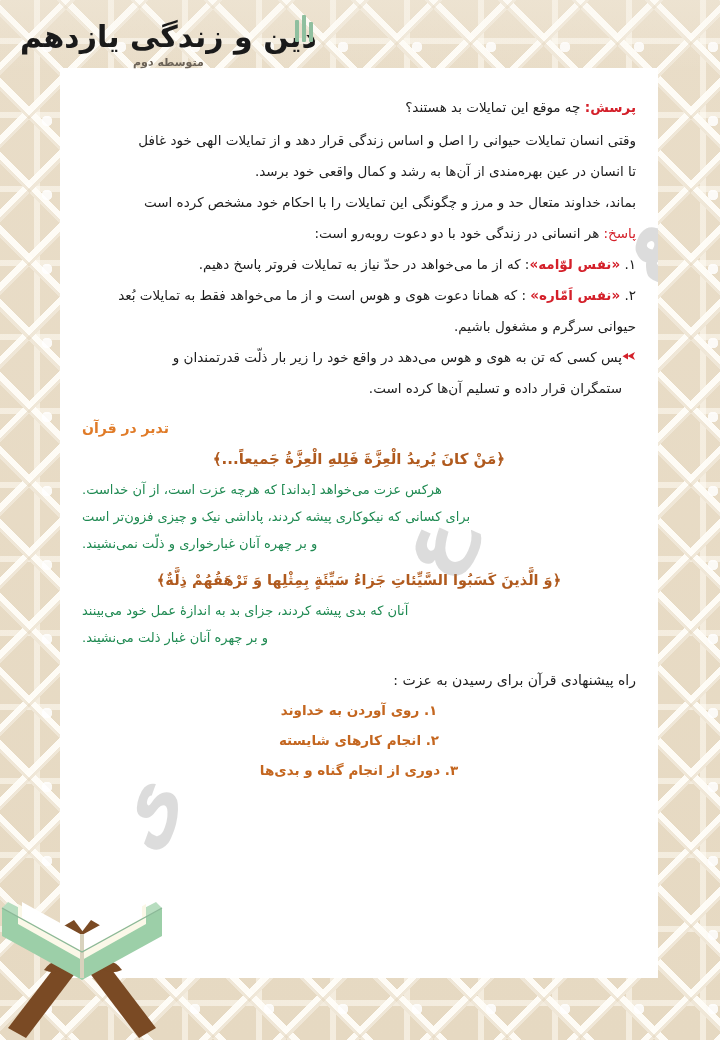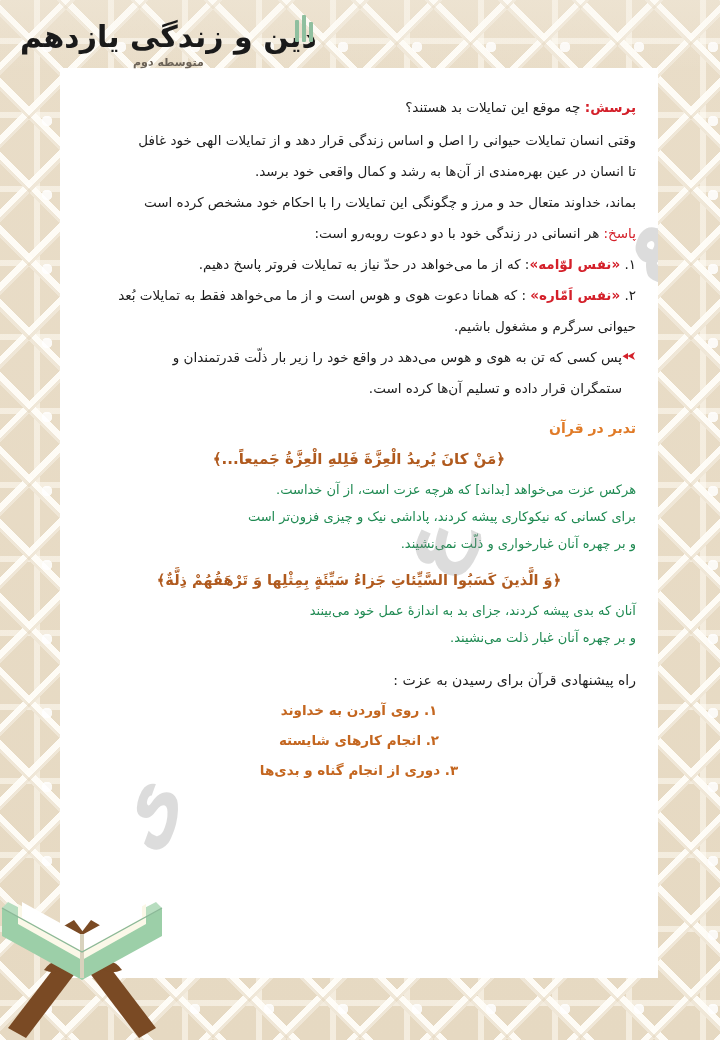--- a/index.html
+++ b/index.html
@@ -69,26 +69,26 @@
   .lbl-a{color:#d4202a;font-weight:normal;}
   .term{color:#d4202a;font-weight:bold;}
   .num{color:#1c1c1c;}
   .blk{margin-bottom:2px;}
 
   .arrow-row{display:flex;direction:rtl;align-items:flex-start;}
   .arrow-ic{flex:0 0 auto;margin-top:9px;}
   .arrow-ic svg{display:block;}
   .arrow-txt{flex:1 1 auto;}
 
-  .sect-head{color:#e07b28;font-weight:bold;font-size:14px;margin:16px 0 4px;text-align:right;}
+  .sect-head{color:#e07b28;font-weight:bold;font-size:14px;margin:16px 0 4px;text-align:left;}
 
   .verse{color:#b05a1e;font-weight:bold;font-size:15px;line-height:30px;text-align:center;
          direction:rtl;margin:8px 0 2px;}
   .verse-sm{font-size:14.5px;}
-  .trans{color:#1f8a52;font-size:13px;line-height:27px;text-align:right;direction:rtl;}
+  .trans{color:#1f8a52;font-size:13px;line-height:27px;text-align:left;direction:rtl;}
 
   .closing{color:#1c1c1c;font-size:14px;line-height:30px;text-align:right;margin-top:14px;}
   .rec{color:#c4661f;font-weight:bold;font-size:13.5px;line-height:30px;text-align:center;}
 
   
   .rehal{position:absolute;left:-4px;bottom:-6px;width:176px;height:168px;z-index:7;}
   .rehal svg{display:block;}
 </style>
 </head>
 <body>

